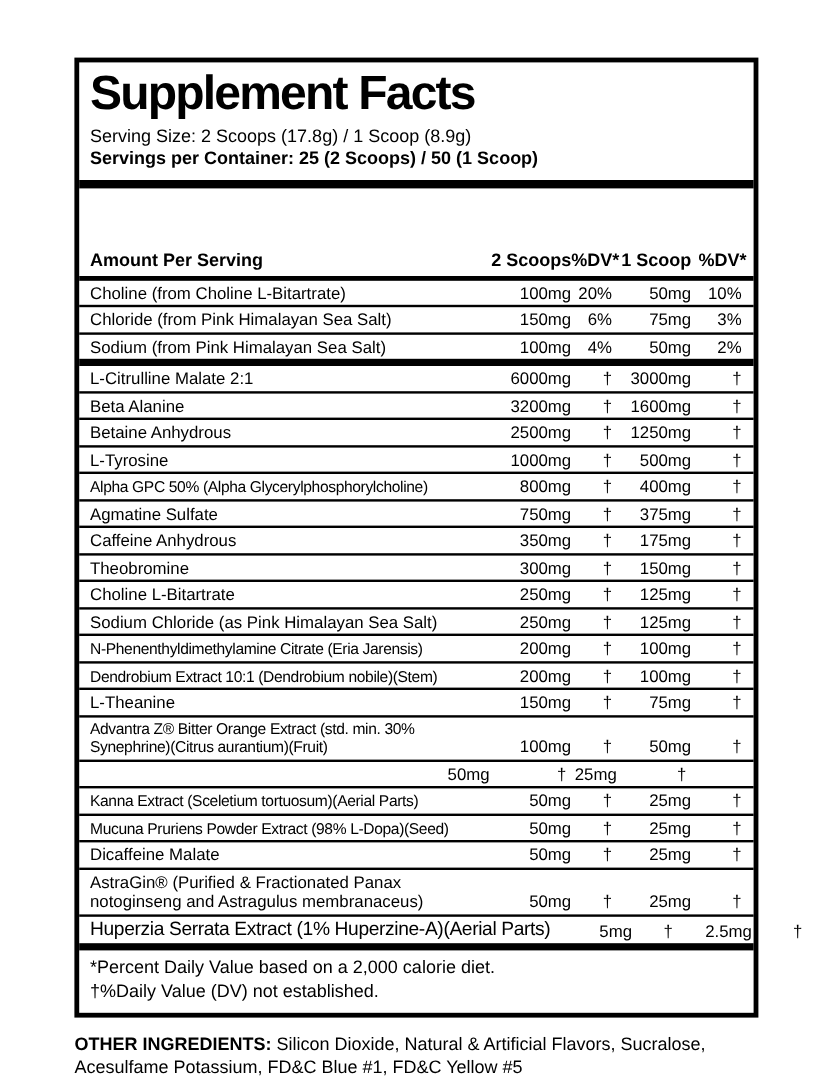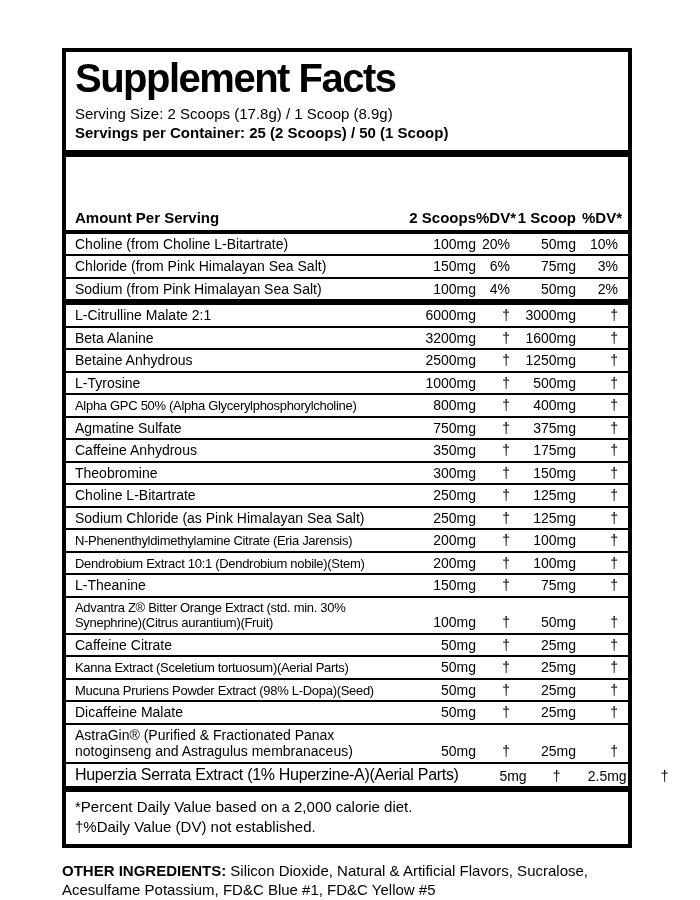--- a/index.html
+++ b/index.html
@@ -209,21 +209,20 @@
         </div>
         <div class="grid-row row multiline condensed">
           <span class="name">Advantra Z® Bitter Orange Extract (std. min. 30%
 Synephrine)(Citrus aurantium)(Fruit)</span>
           <span class="amt">100mg</span>
           <span class="dv">†</span>
           <span class="amt">50mg</span>
           <span class="dv">†</span>
         </div>
         <div class="grid-row row">
-          <span class="name">Caffeine Citrate</span>
           <span class="amt">50mg</span>
           <span class="dv">†</span>
           <span class="amt">25mg</span>
           <span class="dv">†</span>
         </div>
         <div class="grid-row row condensed">
           <span class="name">Kanna Extract (Sceletium tortuosum)(Aerial Parts)</span>
           <span class="amt">50mg</span>
           <span class="dv">†</span>
           <span class="amt">25mg</span>

